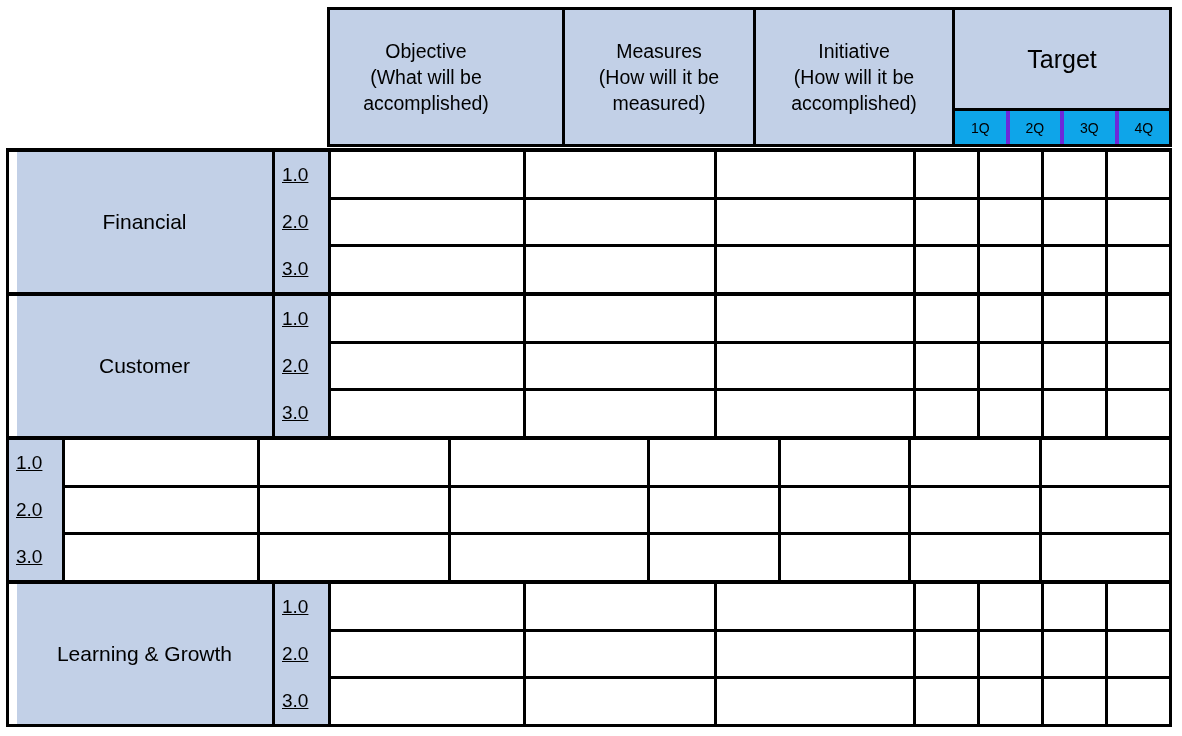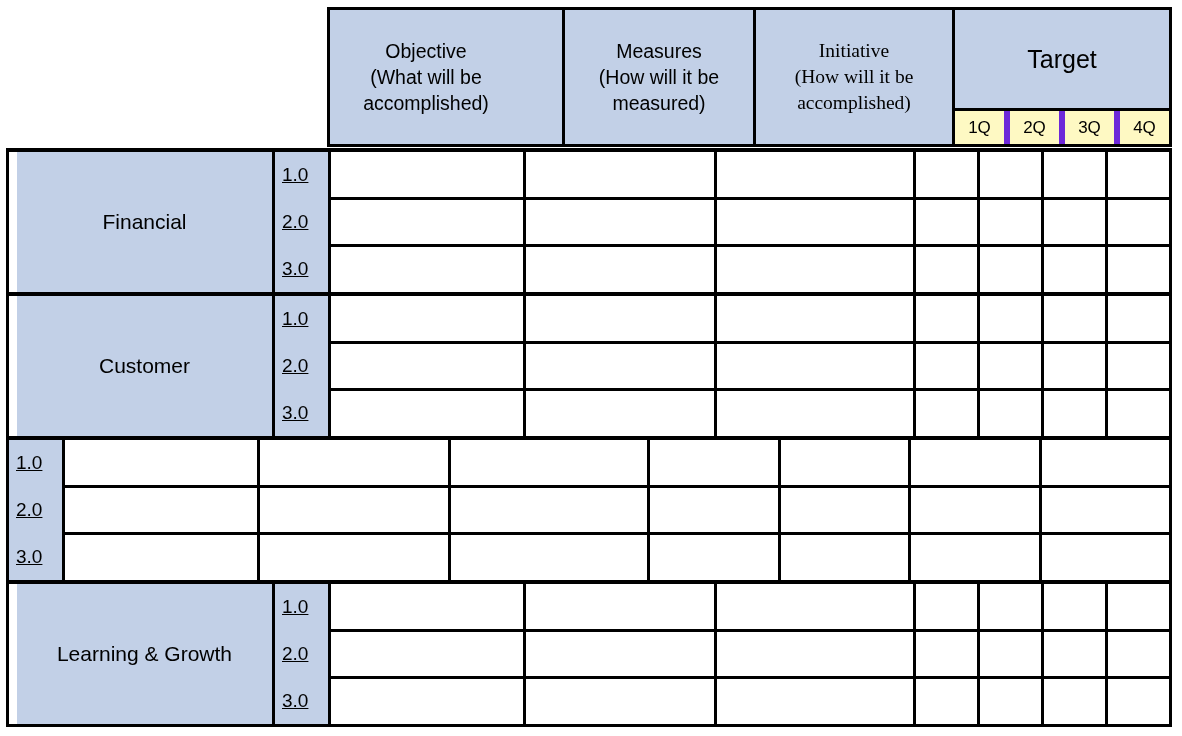--- a/index.html
+++ b/index.html
@@ -45,21 +45,21 @@
     text-align: center;
     font-size: 19.5px;
     line-height: 26px;
     padding: 0 4px;
   }
   .hdr-col + .hdr-col {
     border-left: 3px solid #000000;
   }
   .hdr-objective { width: 192px; }
   .hdr-measures  { width: 191px; margin-left: 40px; }
-  .hdr-initiative{ width: 199px; font-family: Liberation Serif, serif; }
+  .hdr-initiative{ width: 199px; }
 
   .hdr-title { white-space: nowrap; }
   .hdr-sub   { white-space: nowrap; }
 
   
   .hdr-target {
     flex: 1 1 auto;
     box-sizing: border-box;
     border-left: 3px solid #000000;
     display: flex;
@@ -75,29 +75,29 @@
     line-height: 26px;
   }
   .target-quarters {
     height: 33px;
     display: flex;
     border-top: 3px solid #000000;
     background: #ffffff;
   }
   .q-cell {
     flex: 1 1 0;
-    background: #fef9c3;
+    background: #0ea5e9;
     display: flex;
     align-items: center;
     justify-content: center;
-    font-size: 17px;
+    font-size: 14px;
     box-sizing: border-box;
   }
   .q-cell + .q-cell {
-    border-left: 6px solid #6d28d9;
+    border-left: 4px solid #6d28d9;
   }
 
   
   .body-block {
     position: absolute;
     left: 6px;
     top: 148px;
     width: 1166px;
     height: 579px;
     box-sizing: border-box;

